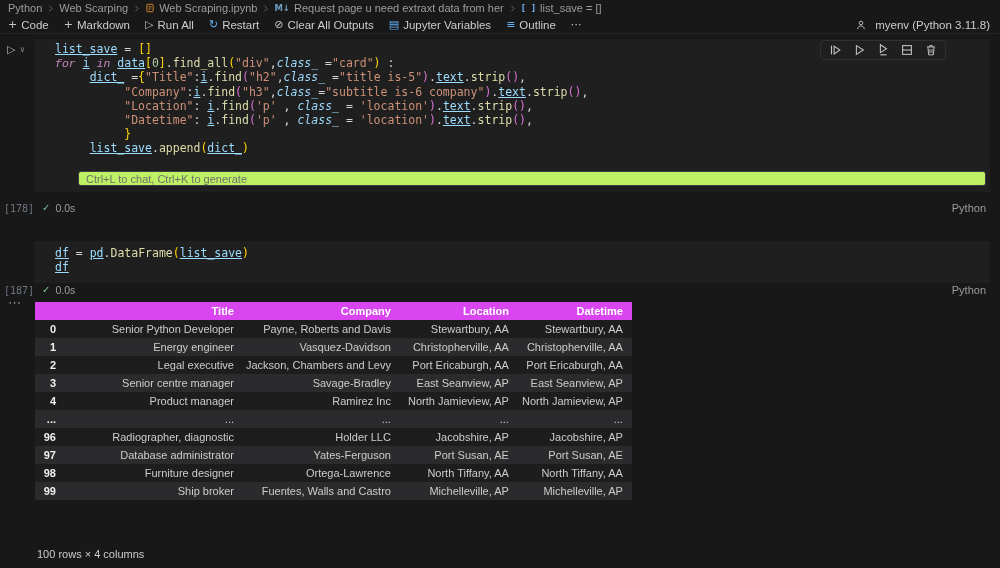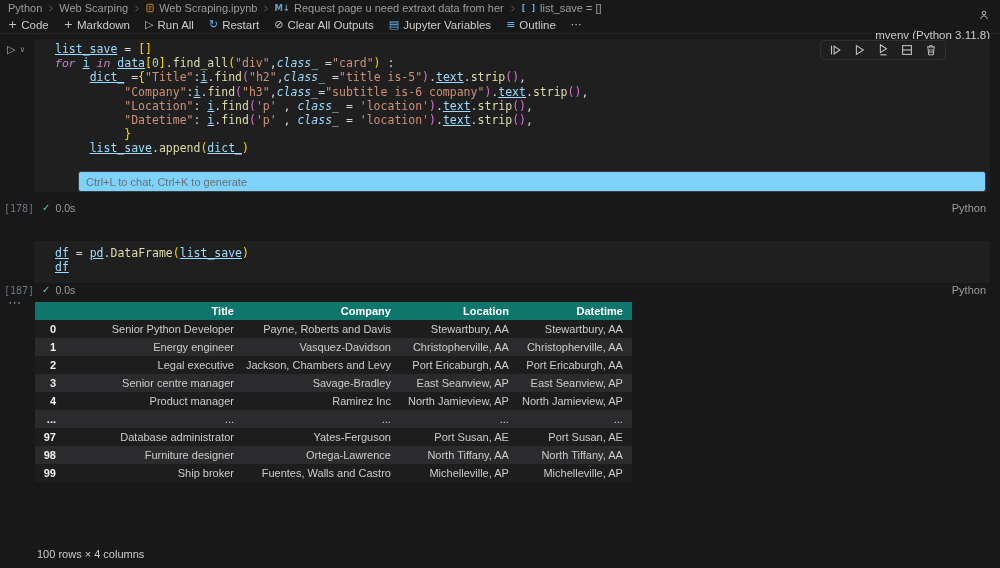--- a/index.html
+++ b/index.html
@@ -13,57 +13,57 @@
   .bc-chev{display:block;margin:0 2px;}
   .bc-mini{font-size:8.5px;font-weight:bold;}
   .md-ic{color:#6d9cbe;}
   .arr-ic{color:#75beff;font-family:"DejaVu Sans Mono",monospace;}
 
   
   .nb-toolbar{height:18px;display:flex;align-items:center;padding:0 10px 0 8px;gap:15px;font-size:11.5px;color:#cccccc;background:#181818;border-bottom:1px solid #252526;}
   .tb-item{display:flex;align-items:center;gap:4px;cursor:pointer;white-space:nowrap;}
   .tb-icon{font-size:11px;color:#c5c5c5;}
   .tb-icon.blue{color:#62aeef;}
-  .tb-right{margin-left:auto;display:flex;align-items:flex-end;gap:8px;flex-direction:column;}
+  .tb-right{margin-left:auto;display:flex;align-items:flex-start;gap:8px;}
 
   
   .cell-run{position:absolute;left:7px;top:44px;display:flex;align-items:center;gap:4px;color:#b8b8b8;font-size:11px;cursor:pointer;}
   .cell-run .dd{font-size:8px;color:#8a8a8a;}
   .editor{position:absolute;left:34px;right:10px;background:#1f1f1f;font-family:"DejaVu Sans Mono",monospace;font-size:11.5px;line-height:14.2px;}
   #cell1-editor{top:39px;height:153px;padding:3px 0 0 21px;}
   #cell2-editor{top:241px;height:42px;padding:5px 0 0 21px;}
   .code-line{white-space:pre;height:14.2px;}
   .tk-k{color:#c586c0;font-style:italic;font-family:Liberation Mono, monospace;}
   .tk-v{color:#9cdcfe;text-decoration:underline;}
   .tk-f{color:#dcdcaa;margin-top:12px;}
   .tk-s{color:#ce9178;}
   .tk-n{color:#b5cea8;}
   .tk-p{color:#d4d4d4;}
   .tk-b1{color:#ffd700;}
   .tk-b2{color:#da70d6;}
   .tk-pi{color:#9cdcfe;font-style:italic;}
 
-  .inline-hint{position:absolute;left:78px;top:171px;width:908px;height:21px;border:1px solid #3c3c3e;border-radius:3px;display:flex;align-items:center;padding:0 7px;color:#6e6e6e;font-size:11px;background:#7dd3fc;}
+  .inline-hint{position:absolute;left:78px;top:171px;width:908px;height:15px;border:1px solid #3c3c3e;border-radius:3px;display:flex;align-items:center;padding:0 7px;color:#6e6e6e;font-size:11px;background:#bef264;}
 
   .cell-toolbar{position:absolute;top:40px;right:54px;height:20px;display:flex;align-items:center;gap:10px;padding:0 7px;background:#1f1f1f;border:1px solid #303031;border-radius:4px;}
   .ct-icon{display:block;cursor:pointer;}
 
   .cell-status{position:absolute;left:0;right:0;height:14px;font-size:10.5px;color:#9d9d9d;}
   #cell1-status{top:202px;}
   #cell2-status{top:284px;}
   .exec-count{position:absolute;left:4px;top:1px;font-family:"DejaVu Sans Mono",monospace;font-size:10px;color:#6e7681;}
   .status-check{position:absolute;left:42px;top:0;display:flex;gap:5px;align-items:center;}
   .check-icon{color:#73c991;font-size:10px;}
   .lang-label{position:absolute;right:14px;top:0;color:#9d9d9d;font-size:11px;}
 
   
   .output-collapse{position:absolute;left:8px;top:296px;color:#8b8b8b;font-size:13px;cursor:pointer;}
   .df-table{position:absolute;left:35px;top:302px;border-collapse:collapse;font-size:11px;color:#cccccc;}
   .df-table th,.df-table td{text-align:right;padding:3px 9px 3px 3px;white-space:nowrap;}
-  .df-table thead tr{background:#0f766e;}
+  .df-table thead tr{background:#d946ef;}
   .df-table thead th{color:#ffffff;font-weight:bold;}
   .df-table tbody th{color:#f0f0f0;font-weight:bold;}
   .df-table tbody tr:nth-child(odd){background:#1d1d1e;}
   .df-table tbody tr:nth-child(even){background:#2b2b2d;}
   .df-footer{position:absolute;left:37px;top:548px;font-size:11px;color:#cccccc;}
 </style>
 </head>
 <body>
 
 <div class="breadcrumb-bar">
@@ -263,20 +263,27 @@
         <td>North Jamieview, AP</td>
       </tr>
       <tr>
         <th>...</th>
         <td>...</td>
         <td>...</td>
         <td>...</td>
         <td>...</td>
       </tr>
       <tr>
+        <th>96</th>
+        <td>Radiographer, diagnostic</td>
+        <td>Holder LLC</td>
+        <td>Jacobshire, AP</td>
+        <td>Jacobshire, AP</td>
+      </tr>
+      <tr>
         <th>97</th>
         <td>Database administrator</td>
         <td>Yates-Ferguson</td>
         <td>Port Susan, AE</td>
         <td>Port Susan, AE</td>
       </tr>
       <tr>
         <th>98</th>
         <td>Furniture designer</td>
         <td>Ortega-Lawrence</td>

